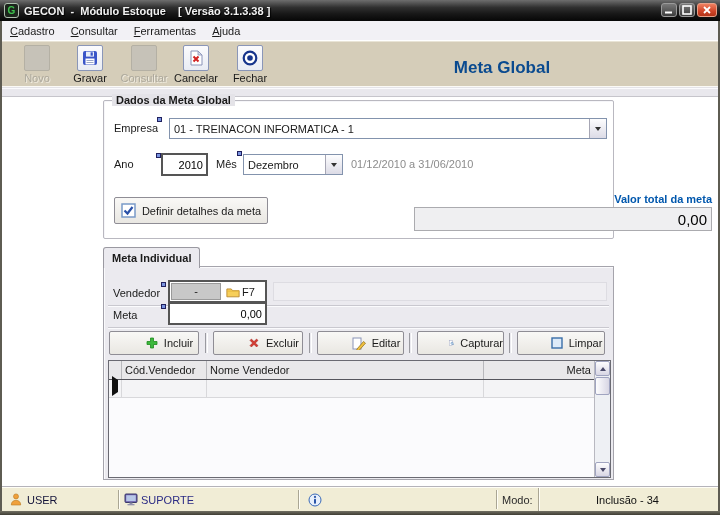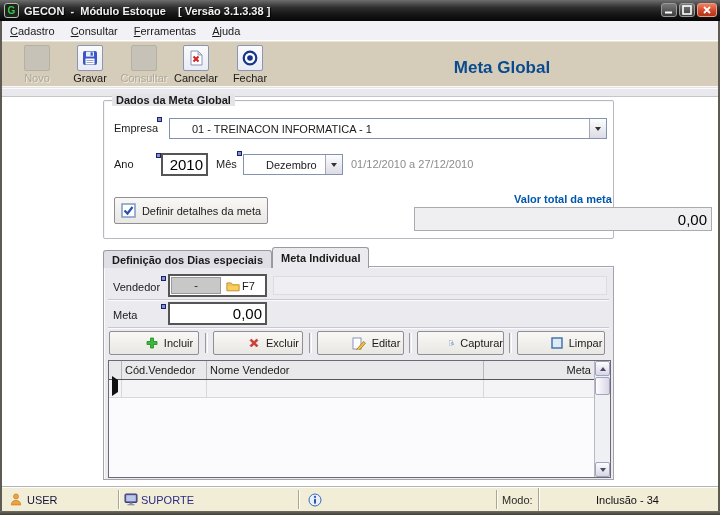--- a/index.html
+++ b/index.html
@@ -74,42 +74,42 @@
     box-shadow:inset 1px 1px 0 #f6f6f9;
   }
   .groupbox-legend {
     position:absolute; left:8px; top:-7px; background:#e4e3e8; padding:0 4px;
     font-weight:bold;
   }
   .flabel { position:absolute; color:#1a1a1a; }
   .req-marker { position:absolute; width:5px; height:5px; background:#7a94e0; border:1px solid #20205e; }
   .combo {
     position:absolute; height:21px; background:#fff; border:1px solid #8393ad;
-    display:flex; align-items:center;padding-left:18px;
+    display:flex; align-items:center;
   }
   .combo-text { flex:1; padding-left:4px; white-space:nowrap; overflow:hidden; }
   .combo-btn {
     width:17px; height:100%; background:linear-gradient(#fdfdfe,#dcdbe6);
     border-left:1px solid #a6a6b4; display:flex; align-items:center; justify-content:center;
   }
   .arrow-down { width:0; height:0; border:3.5px solid transparent; border-top:4px solid #333; margin-top:4px; }
   .dark-input {
     position:absolute; border:2px solid #555; background:#fff;
-    font-family:"Liberation Sans",sans-serif; font-size:15px;
+    font-family:"Liberation Sans",sans-serif; font-size:11px;
     text-align:right; padding-right:3px;
   }
   .periodo { position:absolute; color:#8c8c8c; }
   .btn {
     background:linear-gradient(#f9f8f6,#e9e7e2);
     border:1px solid #8f8d95; border-radius:2px;
     display:flex; align-items:center; justify-content:center; gap:6px;
     font-family:"Liberation Sans",sans-serif; font-size:11px; color:#1a1a1a;
   }
   .definir-btn { position:absolute; left:10px; top:96px; width:154px; height:27px; }
-  .valor-label { position:absolute; left:310px; top:92px; width:298px; text-align:center; font-weight:bold; color:#0057ad; }
+  .valor-label { position:absolute; left:310px; top:92px; width:298px; text-align:right; font-weight:bold; color:#0057ad; }
   .valor-field {
     position:absolute; left:310px; top:106px; width:298px; height:24px;
     background:#efeff1; border:1px solid #ababaf;
     font-size:15px; text-align:right; padding:3px 4px 0 0; color:#000;
   }
 
   
   .tabstrip { position:absolute; left:101px; top:159px; height:21px; display:flex; align-items:flex-end; z-index:2; }
   .tab {
     display:inline-flex; align-items:center; padding:0 8px; font-weight:bold;
@@ -283,42 +283,41 @@
       <input class="dark-input" style="left: 57px; top: 52px; width: 47px; height: 23px;" value="2010">
 
       <span class="flabel" style="left:112px; top:57px">Mês</span>
       <span class="req-marker" style="left:133px; top:50px"></span>
       <div class="combo" style="left:139px; top:53px; width:100px;">
         <span class="combo-text">Dezembro</span>
         <span class="combo-btn">
             <span class="arrow-down"></span>
           </span>
       </div>
-      <span class="periodo" style="left:247px; top:57px">01/12/2010 a 27/12/2010</span>
+      <span class="periodo" style="left:247px; top:57px">01/12/2010 a 31/06/2010</span>
 
       <div class="btn definir-btn">
         <svg width="15" height="15" viewBox="0 0 15 15">
             <rect x="1" y="1" width="13" height="13" fill="#fff" stroke="#7a9ac8" stroke-width="1.5"></rect>
             <path d="M3.5 7.5l3 3 5-6.5" stroke="#2a51a8" stroke-width="2.2" fill="none"></path>
           </svg>
         <span>Definir detalhes da meta</span>
       </div>
 
       <div class="valor-label">Valor total da meta</div>
       <div class="valor-field">0,00</div>
     </div>
 
     <div class="tabstrip">
-      <span class="tab inactive">Definição dos Dias especiais</span>
       <span class="tab active">Meta Individual</span>
     </div>
 
     <div class="tabpanel">
 
-      <div class="row-panel" style="top:5px">
+      <div class="row-panel" style="top:11px">
         <span class="flabel" style="left:5px; top:9px">Vendedor</span>
         <span class="req-marker" style="left:53px; top:4px"></span>
         <div class="vendedor-composite">
           <span class="vendedor-code">-</span>
           <span class="vendedor-f7">
             <svg width="14" height="12" viewBox="0 0 16 13">
                 <path d="M1 3h5l1.5 2H15v7H1z" fill="#f7cf5a" stroke="#b8862a" stroke-width="1"></path>
                 <path d="M1 5.5h14" stroke="#e8b93a" stroke-width="1"></path>
               </svg>
             <span>F7</span>

